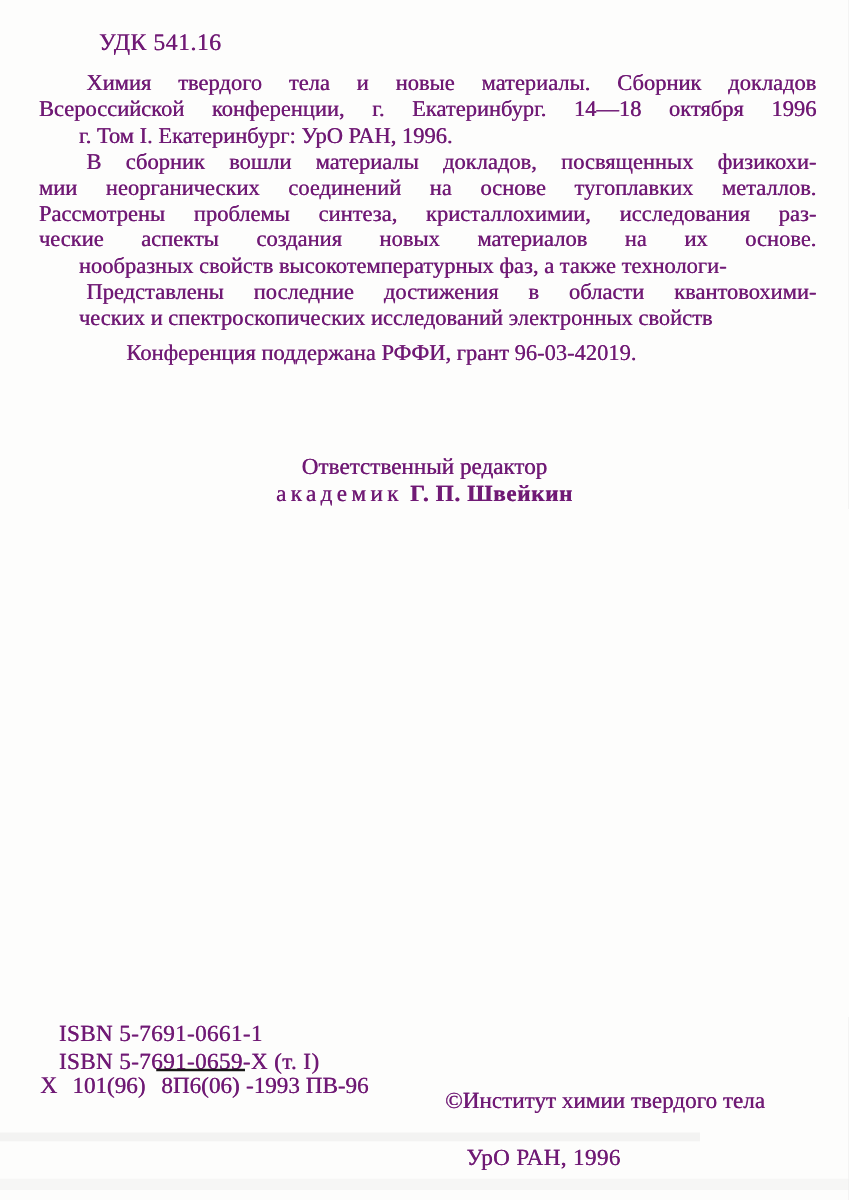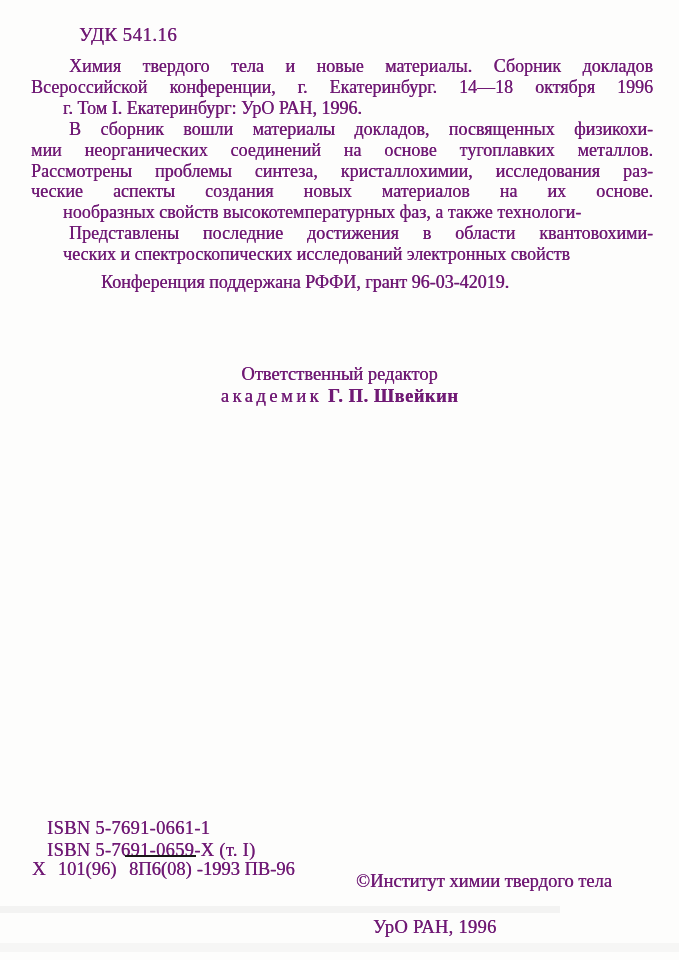--- a/index.html
+++ b/index.html
@@ -128,21 +128,21 @@
 
   <div class="isbn-block">
     <div class="line">ISBN 5-7691-0661-1</div>
     <div class="line">ISBN 5-7691-0659-X (т. I)</div>
   </div>
 
   <div class="catalog">
     <span class="catalog-prefix">Х</span>
     <span class="frac">
       <span class="frac-num">101(96)</span>
-      <span class="frac-den">8П6(08)</span>
+      <span class="frac-den">8П6(06)</span>
     </span>
     <span class="catalog-suffix">-1993 ПВ-96</span>
   </div>
 
   <div class="copyright">
     <div class="copyright-line1">©Институт химии твердого тела</div>
     <div class="copyright-line2">УрО РАН, 1996</div>
   </div>
 
   <div class="scan-band band-1"></div>

